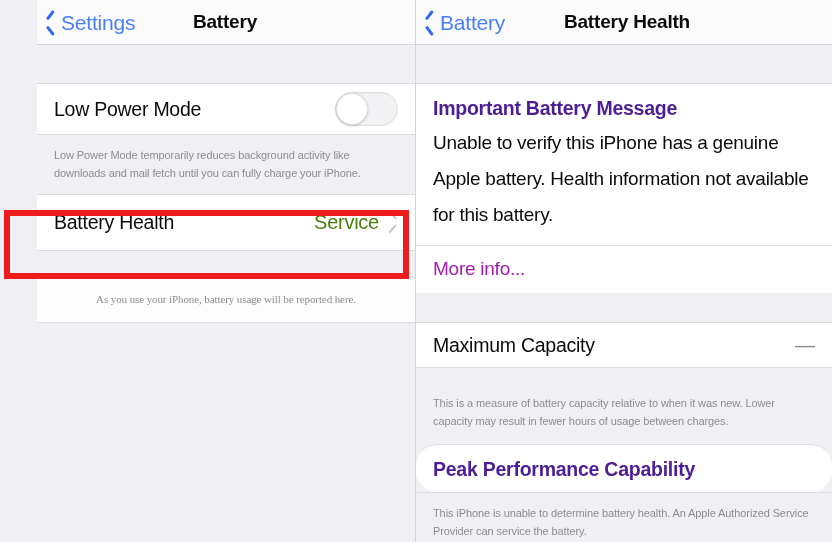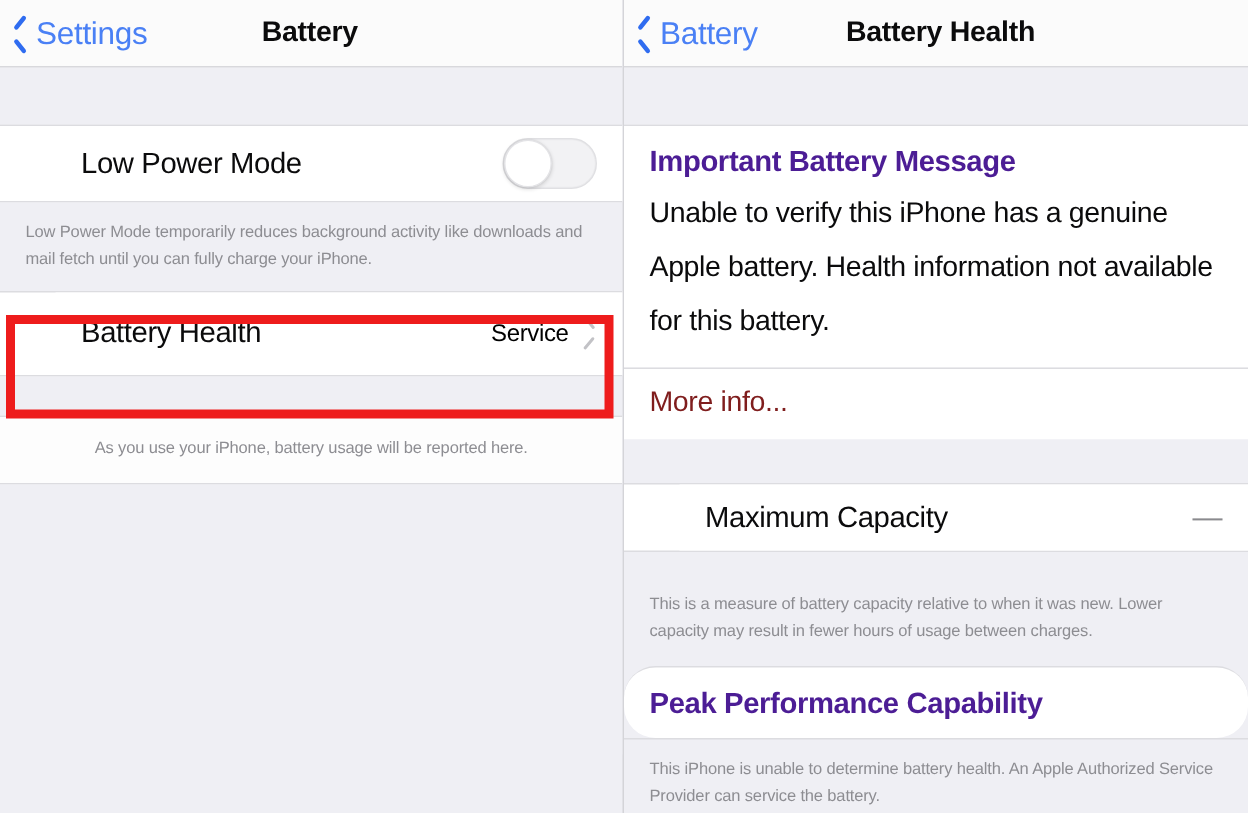--- a/index.html
+++ b/index.html
@@ -21,21 +21,21 @@
     display: flex;
     background: #efeff4;
   }
   .panel {
     position: relative;
     width: 416px;
     height: 542px;
     background: #efeff4;
     overflow: hidden;
   }
-  .panel--left { border-right: 1px solid #d4d4d8; box-sizing: border-box; }
+  .panel--left { border-right: 1px solid #d4d4d8; box-sizing: border-box; padding-left: 37px; }
 
   
   .navbar {
     position: relative;
     height: 45px;
     background: #fbfbfb;
     border-bottom: 1px solid #d8d8dc;
     display: flex;
     align-items: center;
     box-sizing: border-box;
@@ -93,35 +93,34 @@
     border-top: 1px solid #dcdce0;
     border-bottom: 1px solid #dcdce0;
   }
   .row {
     display: flex;
     align-items: center;
     justify-content: space-between;
     padding: 0 17px;
     box-sizing: border-box;
     background: #ffffff;
-    margin-left: 37px;
   }
   .row-label {
     font-size: 19.5px;
     color: #0b0b0c;
     letter-spacing: -0.25px;
   }
   .row-right {
     display: flex;
     align-items: center;
     gap: 9px;
   }
   .row-value {
-    font-size: 16px;
-    color: #000000;
+    font-size: 20px;
+    color: #4d7c0f;
     letter-spacing: -0.25px;
     text-align: center;
   }
   .chev-right {
     display: inline-block;
     width: 10px;
     height: 17px;
     position: relative;
     flex: none;
   }
@@ -178,20 +177,21 @@
     letter-spacing: -0.1px;
     padding: 9px 17px 13px 17px;
     box-sizing: border-box;
   }
   .footnote--centered {
     background: #fdfdfd;
     text-align: center;
     padding: 12px 44px 14px 44px;
     border-top: 1px solid #dcdce0;
     border-bottom: 1px solid #dcdce0;
+    font-family: Liberation Serif, serif;
   }
   .footnote--gray {
     background: #efeff4;
   }
 
   
   .block-title {
     font-size: 19.5px;
     font-weight: bold;
     color: #4c1d95;
@@ -210,21 +210,21 @@
     margin-top: 5px;
   }
   .link-row {
     background: #ffffff;
     padding: 12px 17px 13px 17px;
     border-top: 1px solid #dcdce0;
     box-sizing: border-box;
   }
   .link {
     font-size: 19px;
-    color: #7f1d1d;
+    color: #a21caf;
     letter-spacing: -0.25px;
     cursor: pointer;
   }
 
   .section-head {
     background: #ffffff;
     padding: 13px 17px 11px 17px;
     border-top: 1px solid #dcdce0;
     box-sizing: border-box;
     border-radius: 21px;

